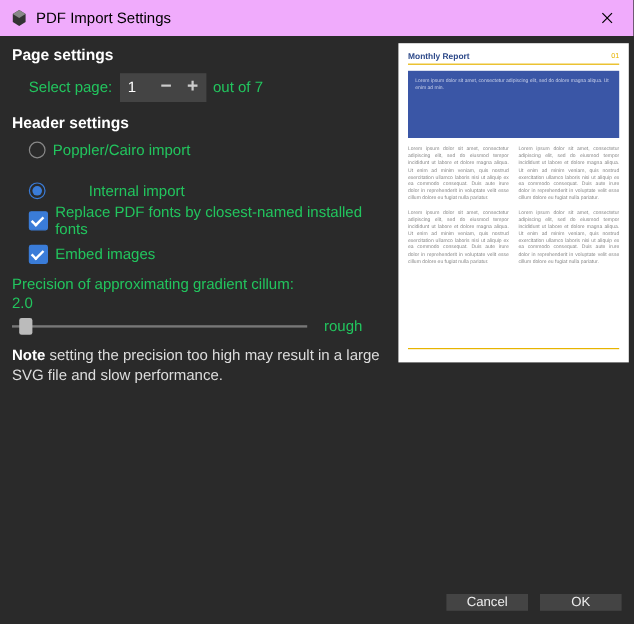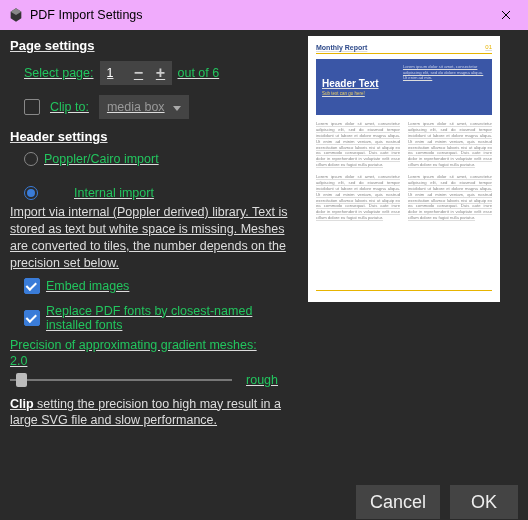--- a/index.html
+++ b/index.html
@@ -25,24 +25,23 @@
   .titlebar-left { display: flex; align-items: center; gap: 6px; }
   .titlebar-icon { width: 16px; height: 16px; }
   .titlebar-close {
     width: 44px; height: 30px;
     display: flex; align-items: center; justify-content: center;
     font-size: 13px;
   }
 
   .content {
     display: flex;
-    padding: 6px 28px 0 10px;
+    padding: 6px 4px 0 10px;
     gap: 10px;
     height: 454px;
-    text-decoration: underline;
   }
   .left { flex: 1; min-width: 0; }
   .right { width: 192px; flex-shrink: 0; }
 
   .section-title {
     color: #fff;
     font-weight: 600;
     font-size: 13px;
     margin-bottom: 8px;
     margin-top: 2px;
@@ -136,23 +135,23 @@
 
   .note b { font-weight: 600; color: #fff; }
 
   .footer {
     height: 36px;
     display: flex; justify-content: flex-end; align-items: center;
     gap: 10px; padding: 0 10px;
   }
   .btn {
     background: #444; color: #eee;
-    border: none; height: 34px;
+    border: none; height: 14px;
     min-width: 68px; padding: 0 14px;
-    font-size: 18px;
+    font-size: 11px;
     cursor: pointer;
   }
 
   
   .preview {
     width: 192px; height: 266px;
     background: #fff;
     color: #555;
     font-size: 4px;
     padding: 8px;
@@ -216,85 +215,68 @@
 
     <div class="section-title">Page settings</div>
 
     <div class="row indent">
       <span class="label">Select page:</span>
       <div class="num-input">
         <input class="sel" value="1" style="text-align: left;">
         <div class="spin-btn">−</div>
         <div class="spin-btn">+</div>
       </div>
-      <span class="label">out of 6</span>
-    </div>
-
-    <div class="row indent" style="gap:10px;">
-      <div class="checkbox"></div>
-      <span class="label">Clip to:</span>
-      <div class="dropdown">
-        <span>media box</span>
-        <span class="caret">
-          <svg width="8" height="5" viewBox="0 0 8 5">
-              <path fill="#aaa" d="M0 0 L8 0 L4 5 Z"></path>
-            </svg>
-        </span>
-      </div>
-    </div>
+      <span class="label">out of 7</span>
+    </div>
+
 
     <div class="section-title" style="margin-top:8px;">Header settings</div>
 
     <div class="row indent" style="margin-bottom:20px;">
       <div class="radio"></div>
       <span class="label">Poppler/Cairo import</span>
     </div>
 
     <div class="row indent" style="margin-bottom:4px;gap:36px;">
       <div class="radio selected"></div>
       <span class="label">Internal import</span>
     </div>
-    <div class="desc">Import via internal (Poppler derived) library. Text is stored as text but white space is missing. Meshes are converted to tiles, the number depends on the precision set below.</div>
-
+
+    <div class="row indent" style="margin-bottom:6px;">
+      <div class="checkbox checked"></div>
+      <span class="label">Replace PDF fonts by closest-named installed fonts</span>
+    </div>
     <div class="row indent">
       <div class="checkbox checked"></div>
       <span class="label">Embed images</span>
     </div>
-    <div class="row indent" style="margin-bottom:6px;">
-      <div class="checkbox checked"></div>
-      <span class="label">Replace PDF fonts by closest-named installed fonts</span>
-    </div>
-
-    <div class="label" style="margin-bottom:2px;">Precision of approximating gradient meshes:</div>
+
+    <div class="label" style="margin-bottom:2px;">Precision of approximating gradient cillum:</div>
     <div class="label" style="margin-bottom:2px;">2.0</div>
     <div class="slider-row">
       <div class="slider">
         <div class="slider-track"></div>
         <div class="slider-thumb"></div>
       </div>
       <span class="label" style="margin-right:20px;">rough</span>
     </div>
 
     <div class="desc note" style="margin-top:6px;">
-      <b>Clip</b><span> setting the precision too high may result in a large SVG file and slow performance.</span>
+      <b>Note</b><span> setting the precision too high may result in a large SVG file and slow performance.</span>
     </div>
 
   </div>
 
   <div class="right">
     <div class="preview">
       <div class="pv-topline">
         <span class="pv-title">Monthly Report</span>
         <span class="pv-pgnum">01</span>
       </div>
       <div class="pv-hero">
-        <div class="pv-hero-left">
-          <div class="h">Header Text</div>
-          <div class="s">Sub text can go here!</div>
-        </div>
         <div class="pv-hero-right">Lorem ipsum dolor sit amet, consectetur adipiscing elit, sed do dolore magna aliqua. Ut enim ad min.</div>
       </div>
       <div class="pv-body">
         <p>Lorem ipsum dolor sit amet, consectetur adipiscing elit, sed do eiusmod tempor incididunt ut labore et dolore magna aliqua. Ut enim ad minim veniam, quis nostrud exercitation ullamco laboris nisi ut aliquip ex ea commodo consequat. Duis aute irure dolor in reprehenderit in voluptate velit esse cillum dolore eu fugiat nulla pariatur.</p>
         <p>Lorem ipsum dolor sit amet, consectetur adipiscing elit, sed do eiusmod tempor incididunt ut labore et dolore magna aliqua. Ut enim ad minim veniam, quis nostrud exercitation ullamco laboris nisi ut aliquip ex ea commodo consequat. Duis aute irure dolor in reprehenderit in voluptate velit esse cillum dolore eu fugiat nulla pariatur.</p>
         <p>Lorem ipsum dolor sit amet, consectetur adipiscing elit, sed do eiusmod tempor incididunt ut labore et dolore magna aliqua. Ut enim ad minim veniam, quis nostrud exercitation ullamco laboris nisi ut aliquip ex ea commodo consequat. Duis aute irure dolor in reprehenderit in voluptate velit esse cillum dolore eu fugiat nulla pariatur.</p>
         <p>Lorem ipsum dolor sit amet, consectetur adipiscing elit, sed do eiusmod tempor incididunt ut labore et dolore magna aliqua. Ut enim ad minim veniam, quis nostrud exercitation ullamco laboris nisi ut aliquip ex ea commodo consequat. Duis aute irure dolor in reprehenderit in voluptate velit esse cillum dolore eu fugiat nulla pariatur.</p>
       </div>
       <div class="pv-bottomline"></div>
     </div>

